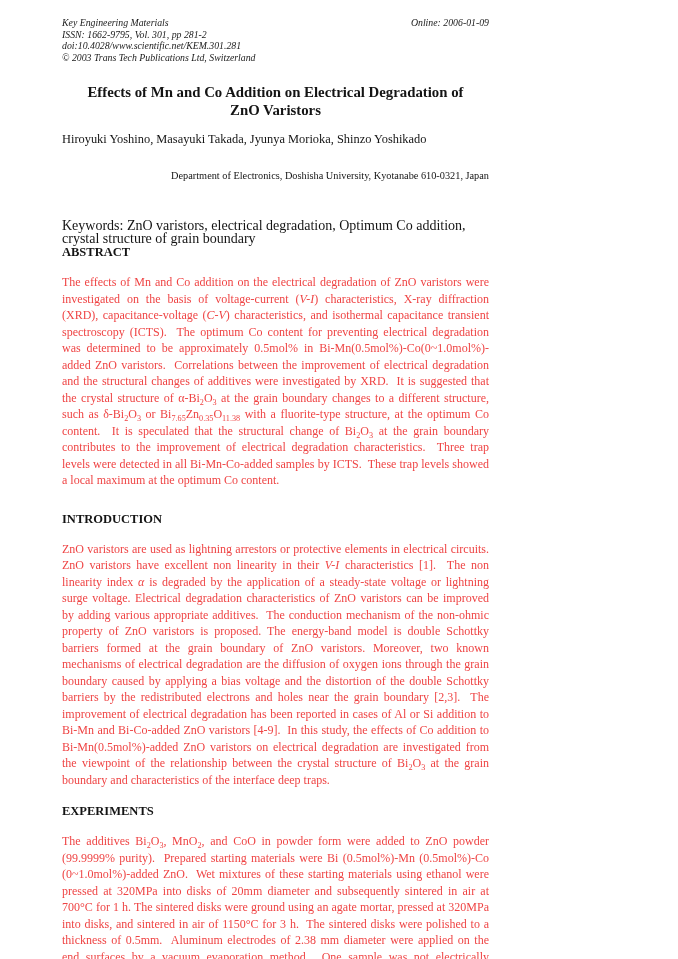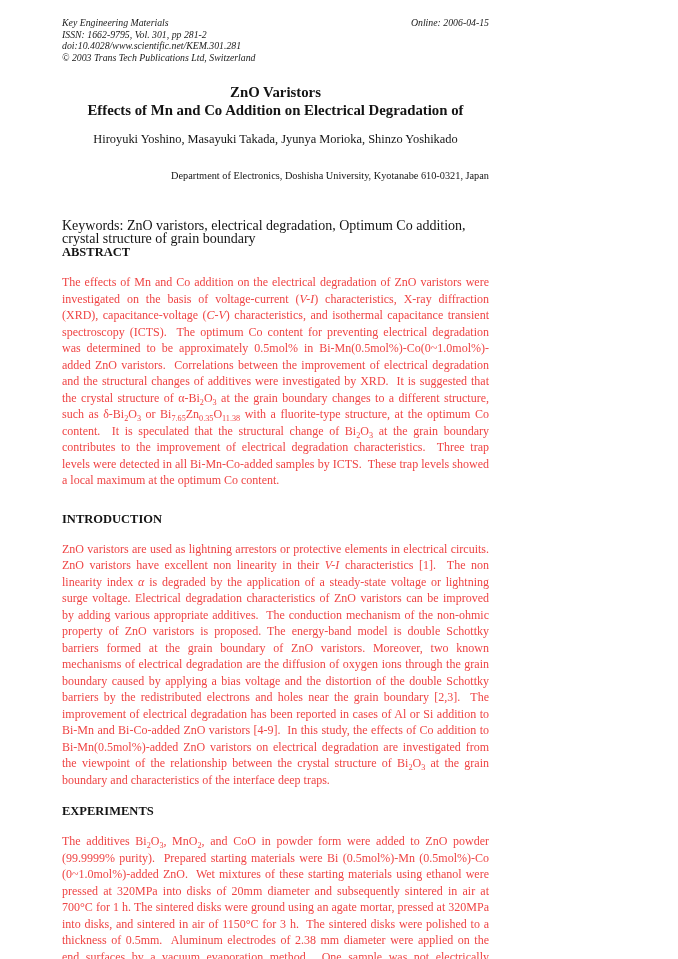--- a/index.html
+++ b/index.html
@@ -42,21 +42,21 @@
     font-size: 14.8px;
     font-weight: bold;
     line-height: 17.5px;
     text-align: center;
   }
   .paper-title span { display: block; }
 
   .authors {
     margin-top: 13px;
     font-size: 12.4px;
-    text-align: center;
+    text-align: left;
   }
   .affiliation {
     margin-top: 23px;
     font-size: 10.3px;
     text-align: right;
   }
 
   
   .keywords {
     margin-top: 38px;
@@ -92,26 +92,26 @@
 
 <div class="page">
 
   <header class="pub-header">
     <div class="pub-lines">
       <div>Key Engineering Materials</div>
       <div>ISSN: 1662-9795, Vol. 301, pp 281-2</div>
       <div>doi:10.4028/www.scientific.net/KEM.301.281</div>
       <div>© 2003 Trans Tech Publications Ltd, Switzerland</div>
     </div>
-    <div class="online-date">Online: 2006-04-15</div>
+    <div class="online-date">Online: 2006-01-09</div>
   </header>
 
   <h1 class="paper-title">
+    <span>Effects of Mn and Co Addition on Electrical Degradation of</span>
     <span>ZnO Varistors</span>
-    <span>Effects of Mn and Co Addition on Electrical Degradation of</span>
   </h1>
 
   <div class="authors">Hiroyuki Yoshino, Masayuki Takada, Jyunya Morioka, Shinzo Yoshikado</div>
 
   <div class="affiliation">Department of Electronics, Doshisha University, Kyotanabe 610-0321, Japan</div>
 
   <div class="keywords">Keywords: ZnO varistors, electrical degradation, Optimum Co addition, crystal structure of grain boundary</div>
 
   <section>
     <h2 class="section-heading heading-abstract">ABSTRACT</h2>

